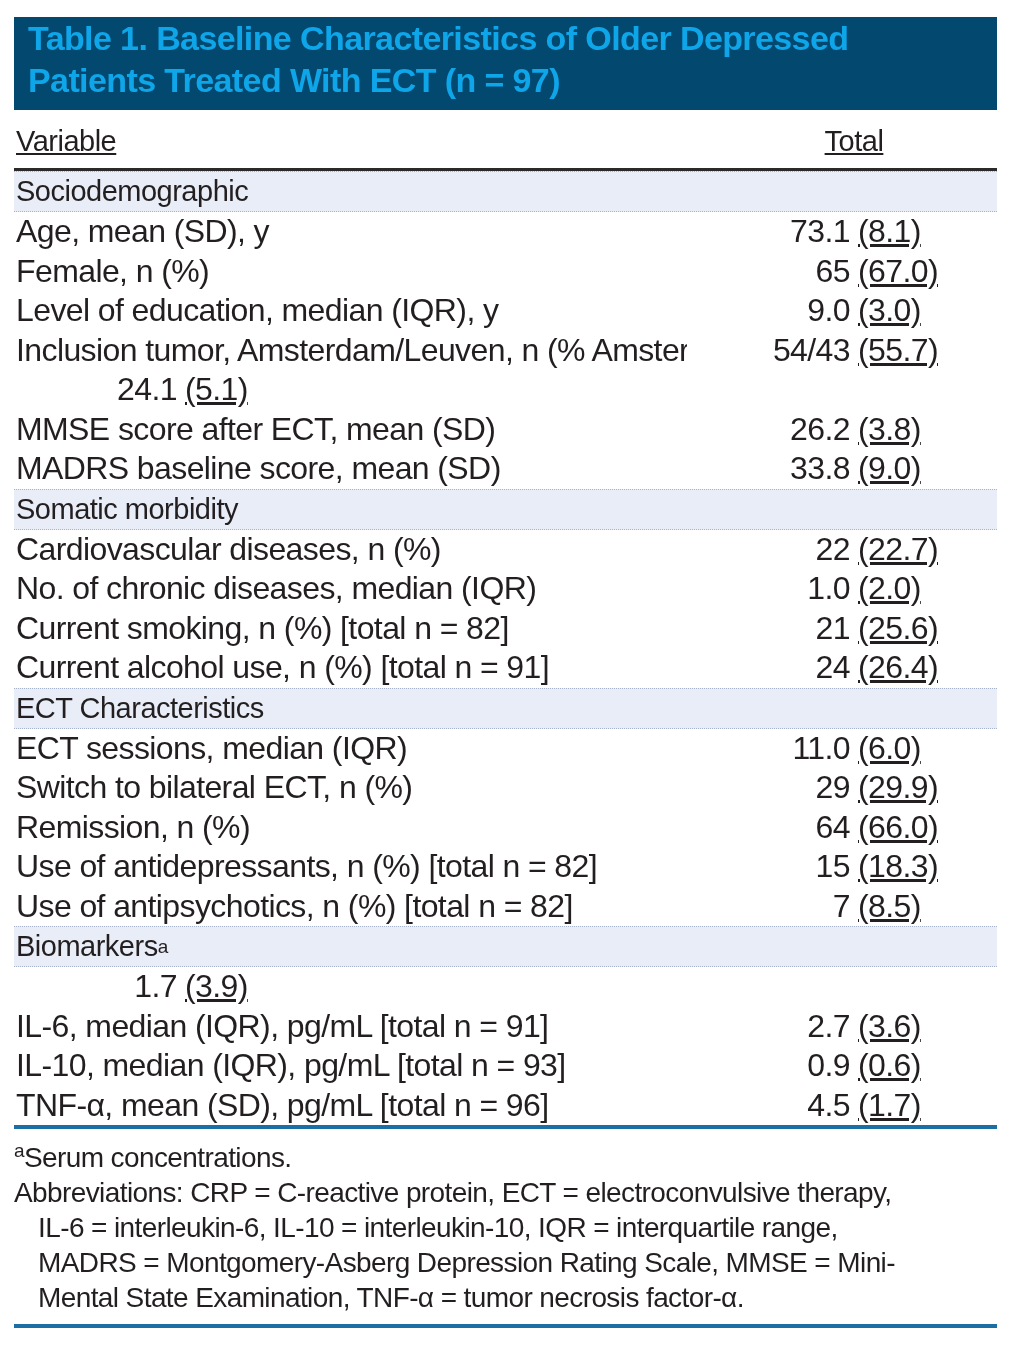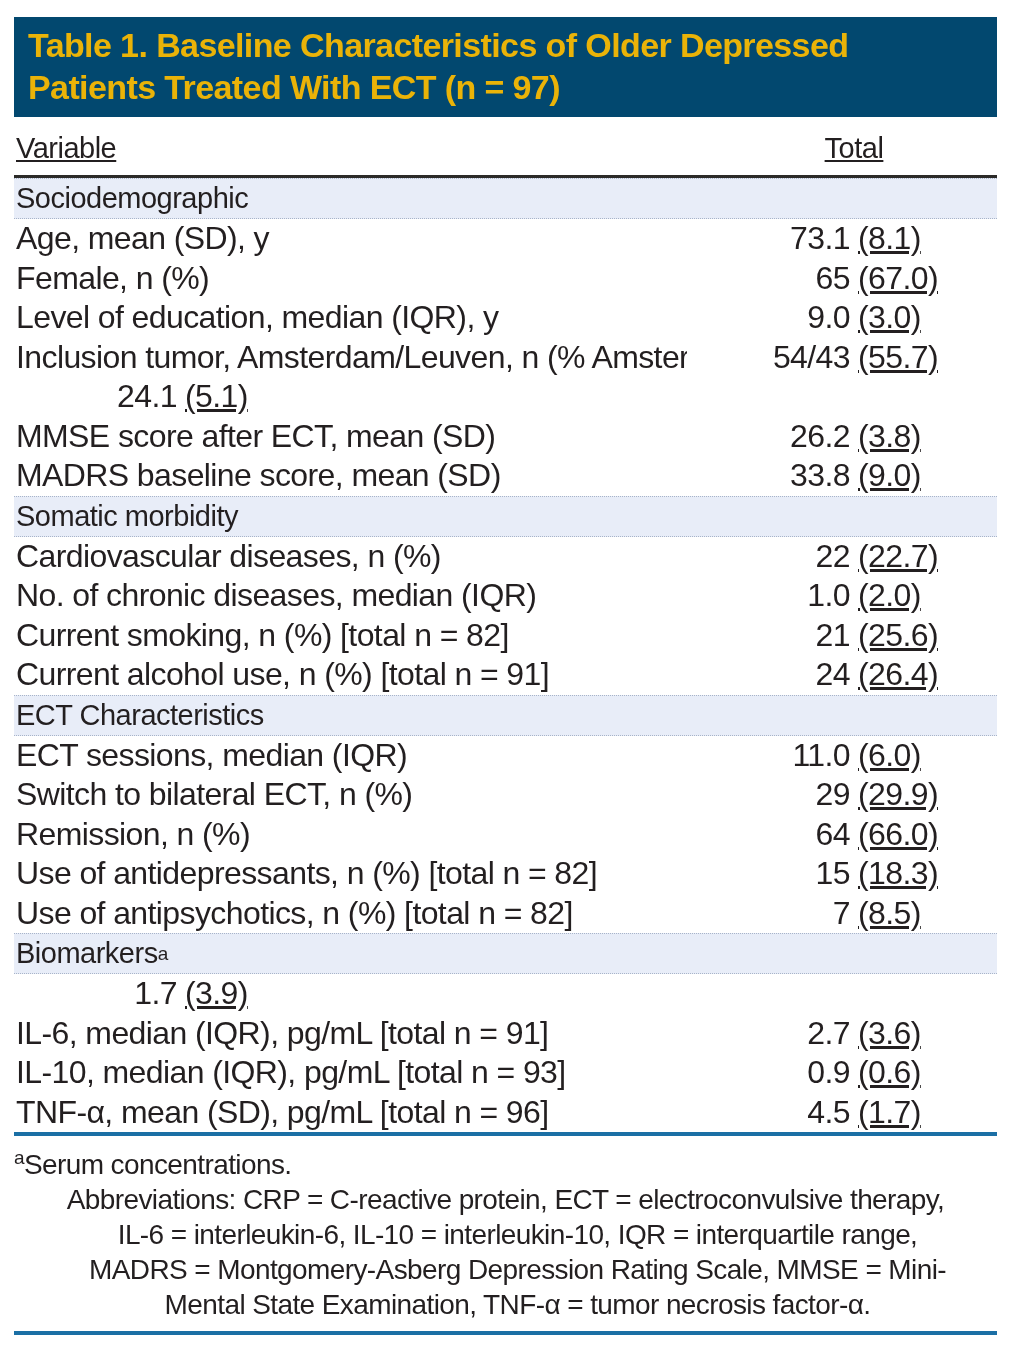--- a/index.html
+++ b/index.html
@@ -14,22 +14,22 @@
   }
   .page {
     box-sizing: border-box;
     width: 1020px;
     padding: 17px 23px 0 14px;
   }
 
   
   .title-bar {
     background: #02486f;
-    color: #eab308;
-    padding: 7px 14px 9px 14px;
+    color: #0ea5e9;
+    padding: 0 14px 9px 14px;
   }
   .title-line {
     font-size: 34px;
     font-weight: bold;
     line-height: 42px;
     letter-spacing: -0.6px;
     white-space: nowrap;
   }
 
   
@@ -111,21 +111,21 @@
     font-size: 28px;
     line-height: 35px;
     letter-spacing: -0.6px;
   }
   .fn-line { white-space: nowrap; }
   .fn-line sup {
     font-size: 19px;
     line-height: 0;
     vertical-align: super;
   }
-  .fn-abbr .abbr-line { white-space: nowrap; text-align: center; }
+  .fn-abbr .abbr-line { white-space: nowrap; }
   .fn-abbr .abbr-line:not(:first-child) { padding-left: 24px; }
   .bottom-rule { margin-top: 9px; }
 </style>
 </head>
 <body>
 
 <div class="page">
 
   <div class="title-bar">
     <div class="title-line">Table 1. Baseline Characteristics of Older Depressed</div>

